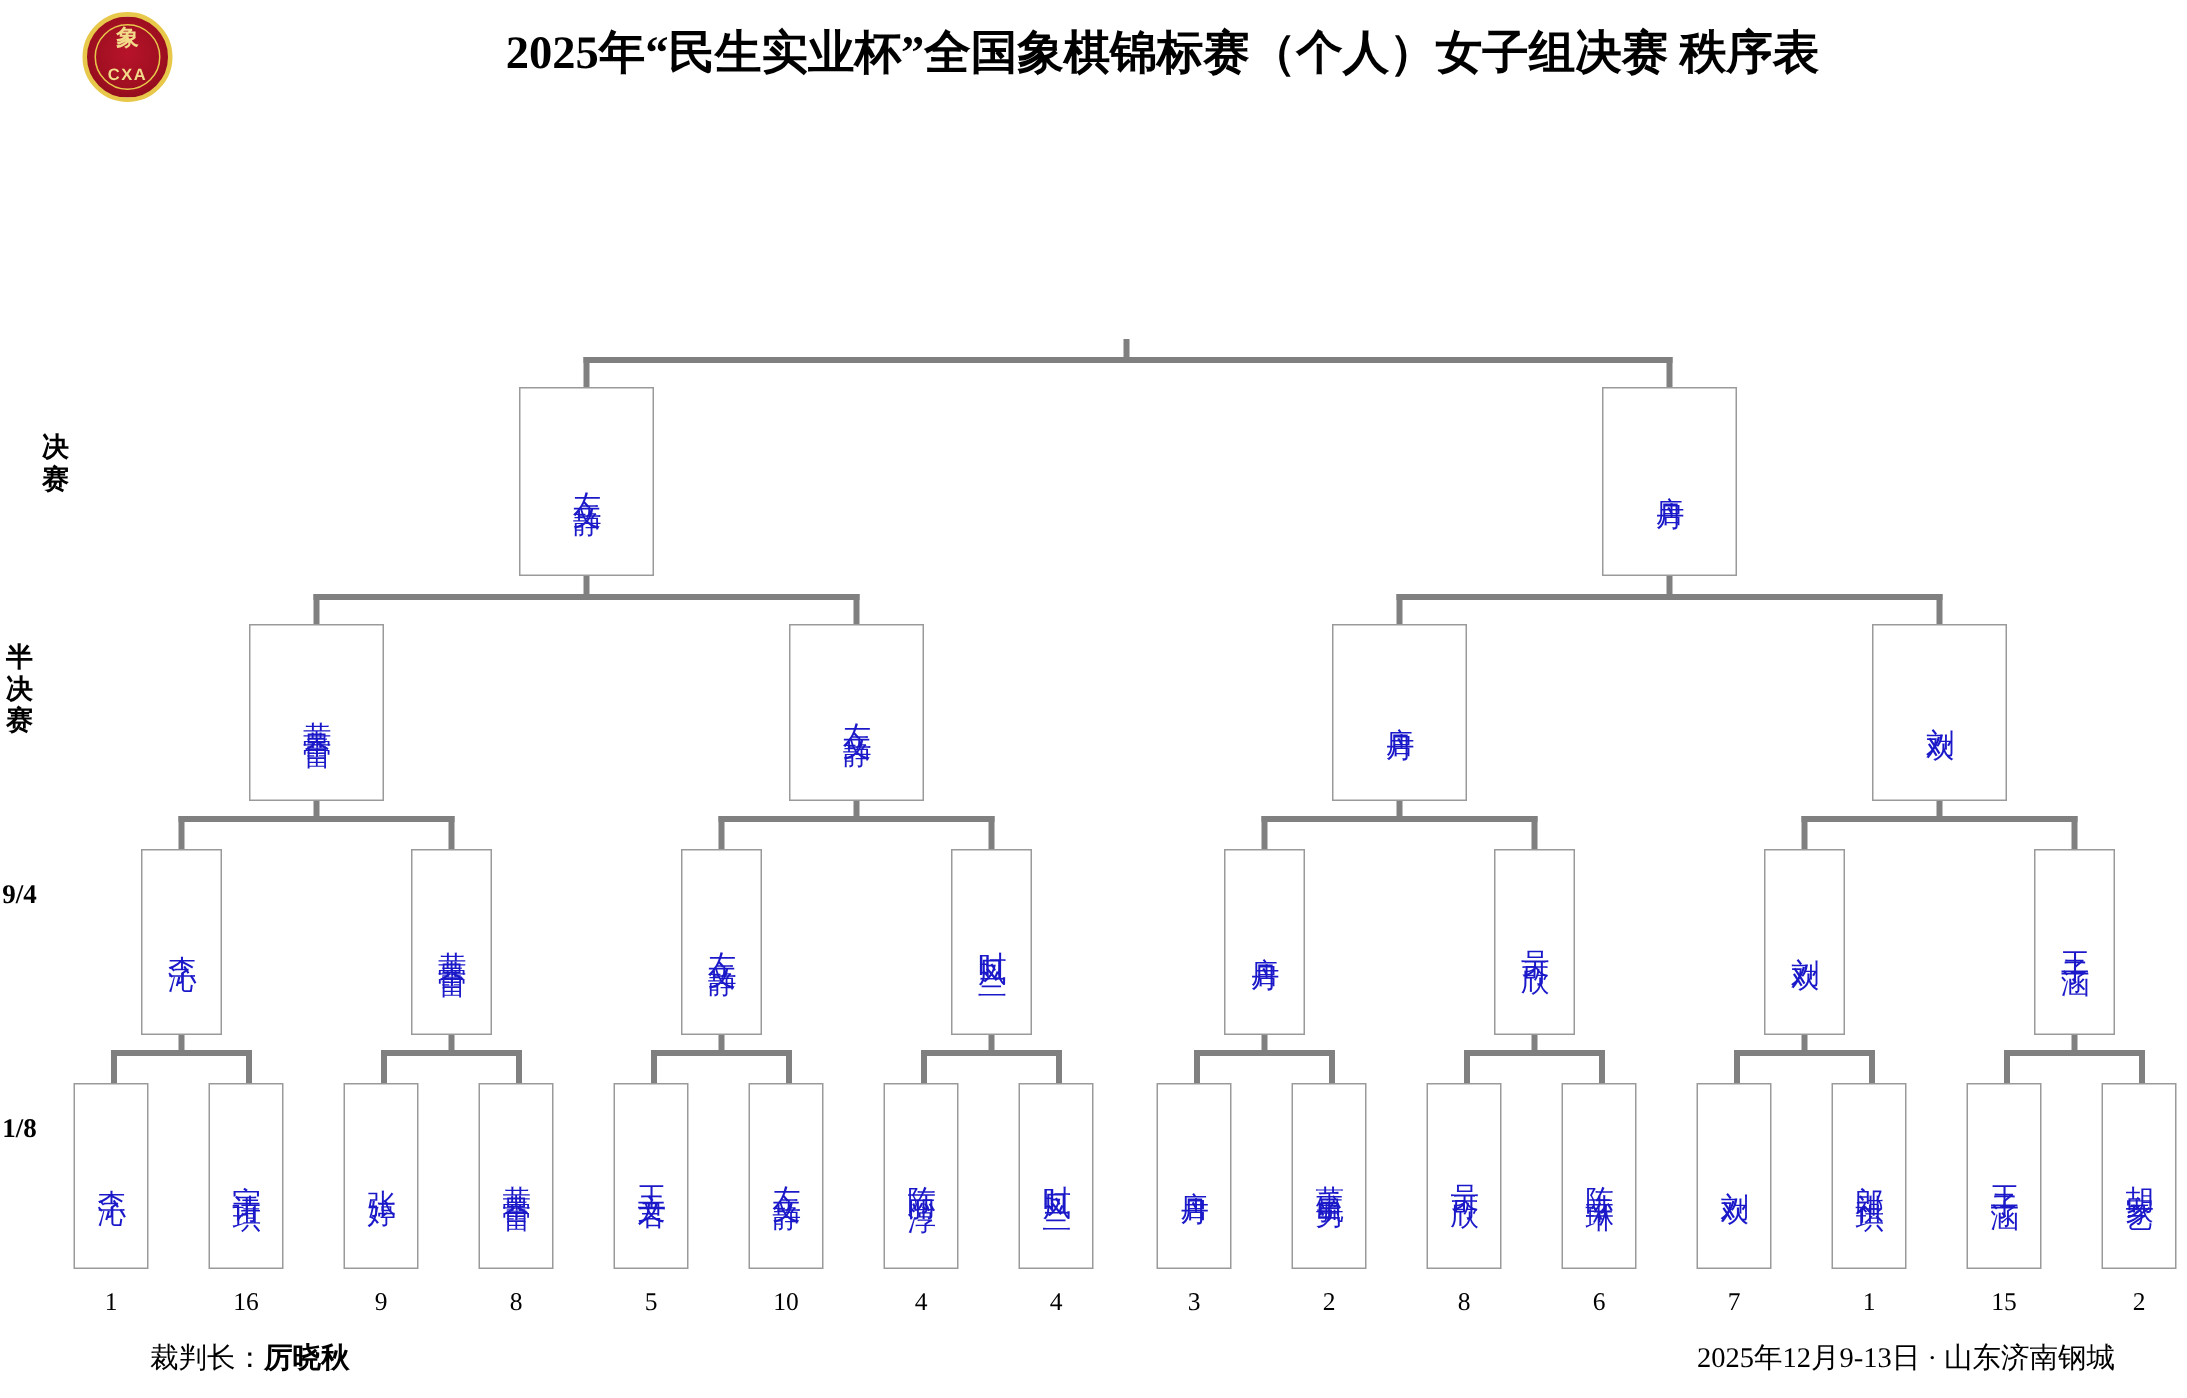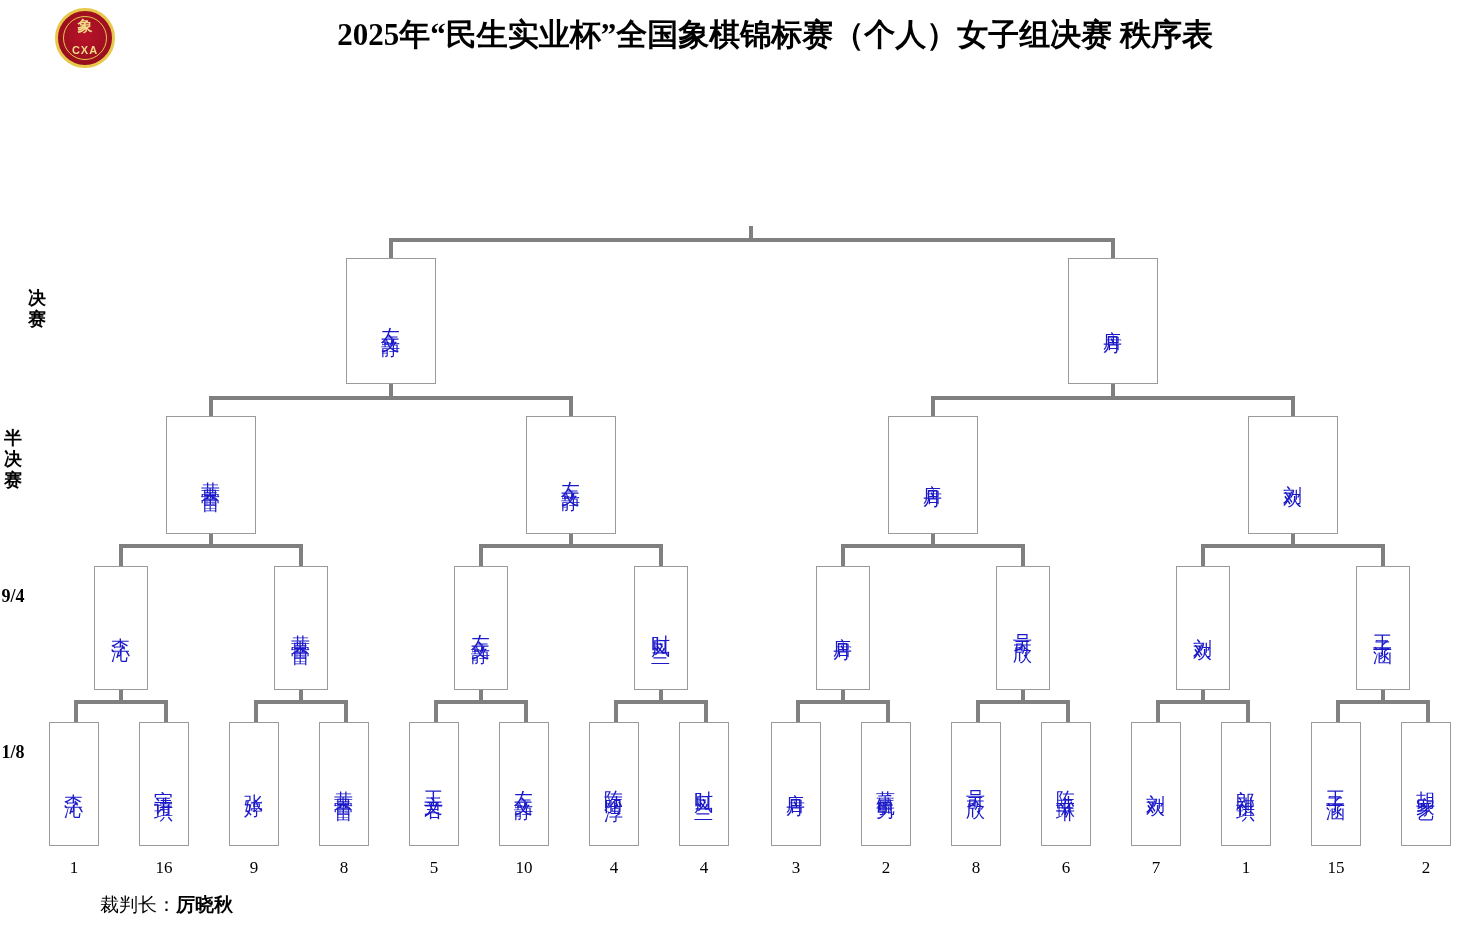--- a/index.html
+++ b/index.html
@@ -352,14 +352,15 @@
   <div class="seed" style="left:946px; top:858px;">8</div>
   <div class="seed" style="left:1036px; top:858px;">6</div>
   <div class="seed" style="left:1126px; top:858px;">7</div>
   <div class="seed" style="left:1216px; top:858px;">1</div>
   <div class="seed" style="left:1306px; top:858px;">15</div>
   <div class="seed" style="left:1396px; top:858px;">2</div>
 
   <div class="footer-left">
     <span>裁判长：</span><b>厉晓秋</b>
   </div>
+  <div class="footer-right">2025年12月9-13日 · 山东济南钢城</div>
 
 </div>
 
 </body></html>

